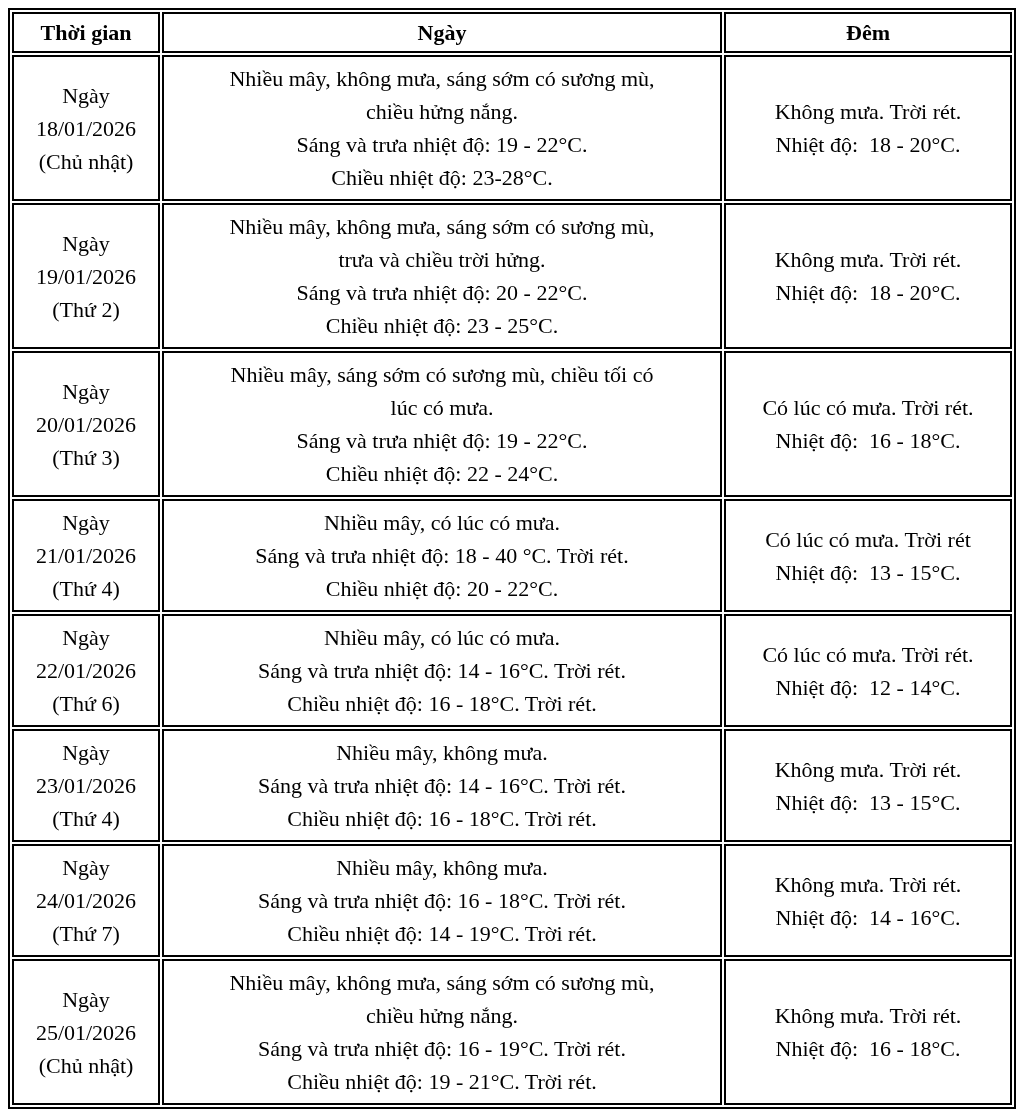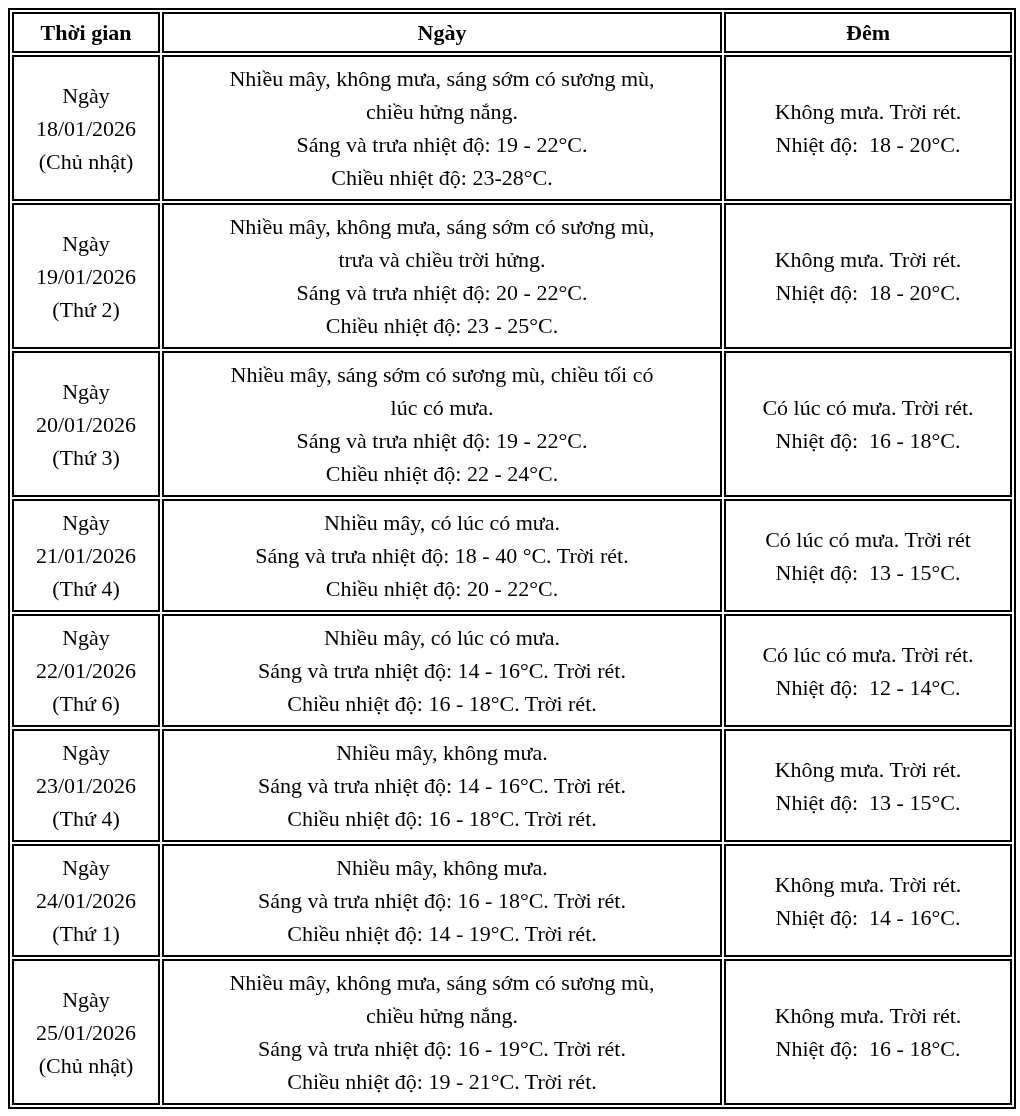--- a/index.html
+++ b/index.html
@@ -171,21 +171,21 @@
     <td class="night-cell">
             <div>Không mưa. Trời rét.</div>
             <div>Nhiệt độ:&nbsp; 13 - 15°C.</div>
           </td>
   </tr>
 
   <tr>
     <td class="time-cell">
       <div>Ngày</div>
       <div class="date-bold">24/01/2026</div>
-      <div>(Thứ 1)</div>
+      <div>(Thứ 7)</div>
     </td>
     <td class="day-cell">
             <div>Nhiều mây, không mưa.</div>
             <div>Sáng và trưa nhiệt độ: 16 - 18°C. Trời rét.</div>
             <div>Chiều nhiệt độ: 14 - 19°C. Trời rét.</div>
           </td>
     <td class="night-cell">
             <div>Không mưa. Trời rét.</div>
             <div>Nhiệt độ:&nbsp; 14 - 16°C.</div>
           </td>

